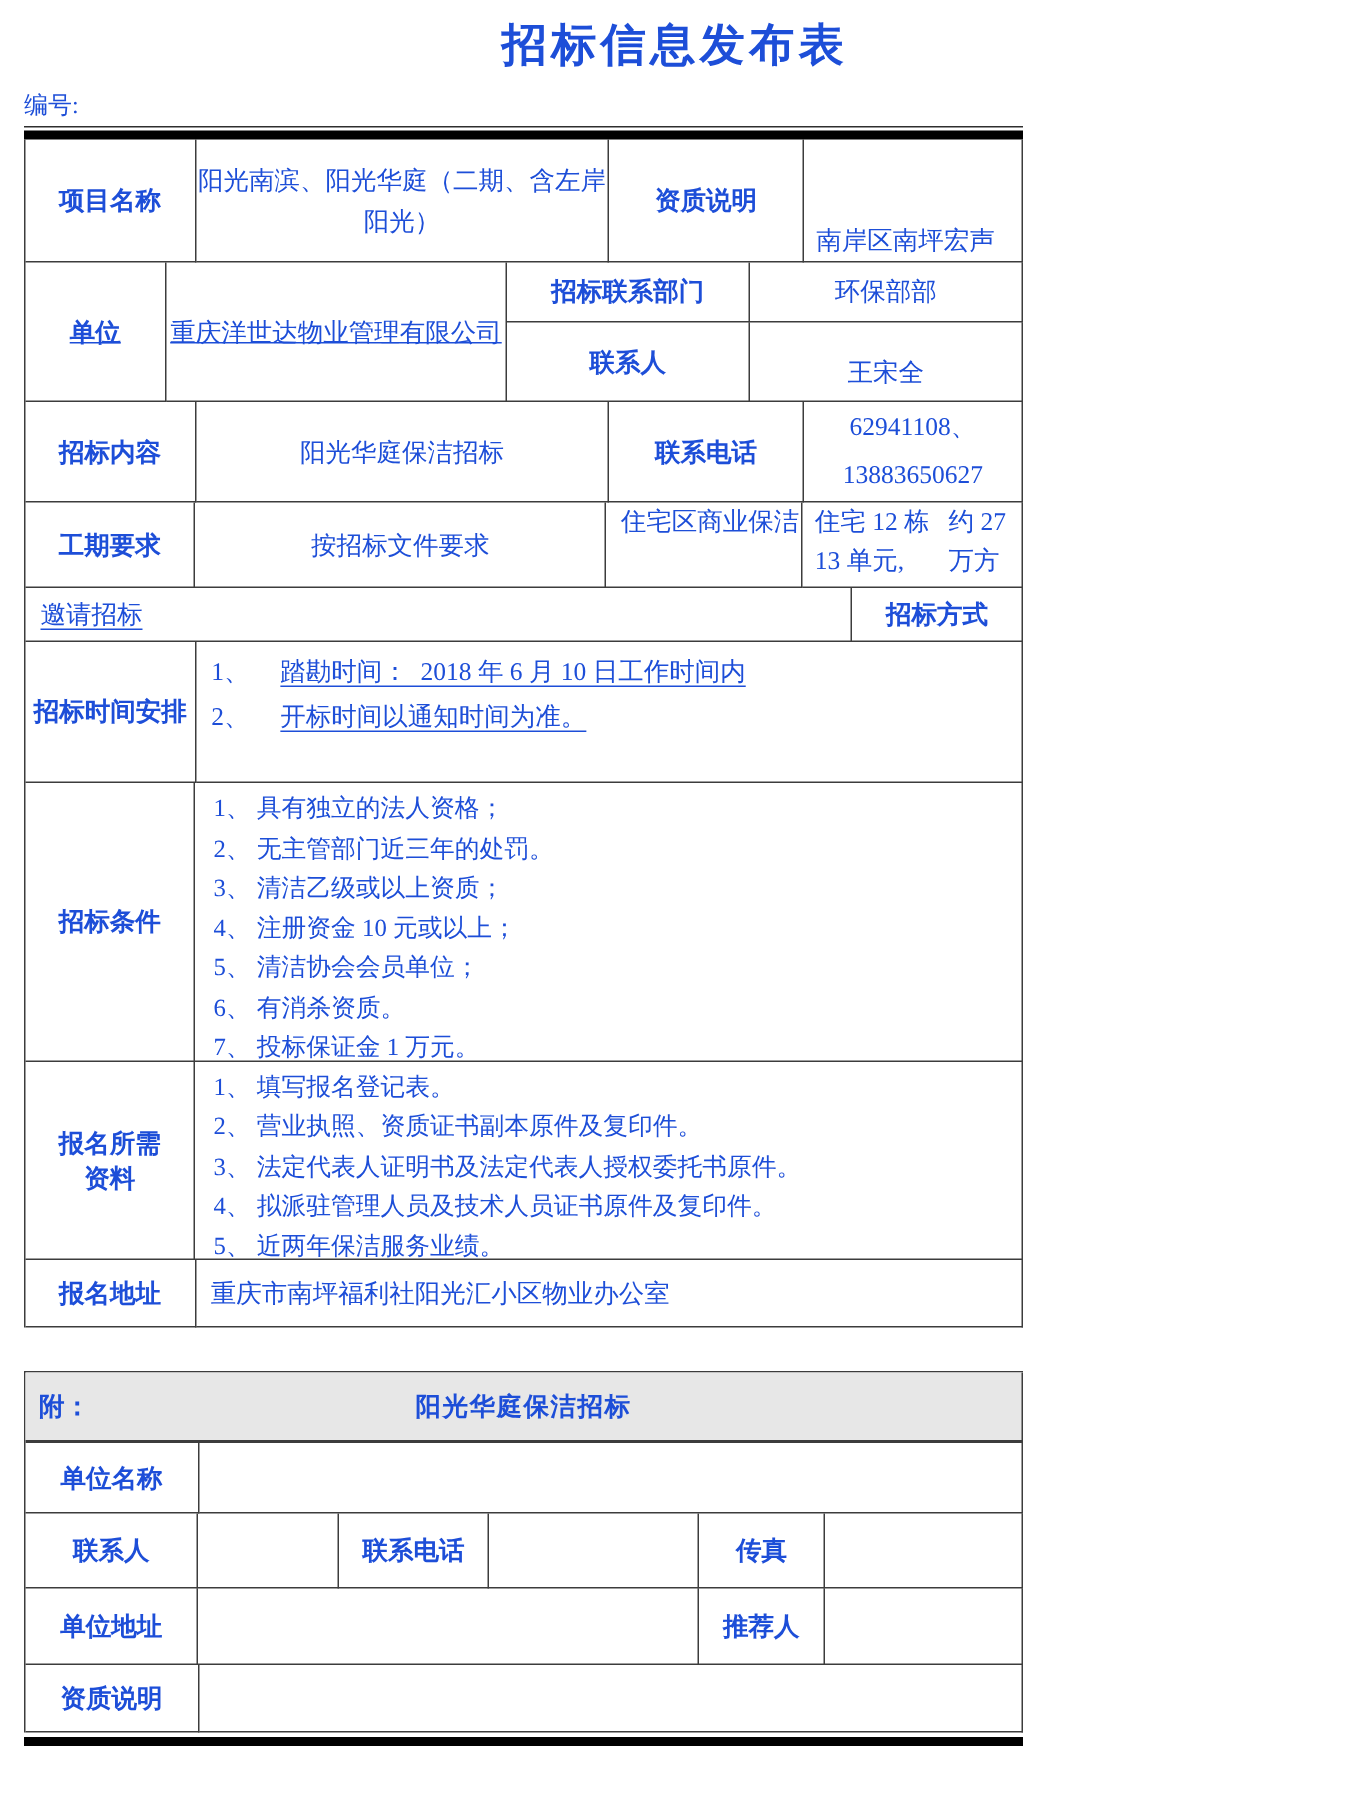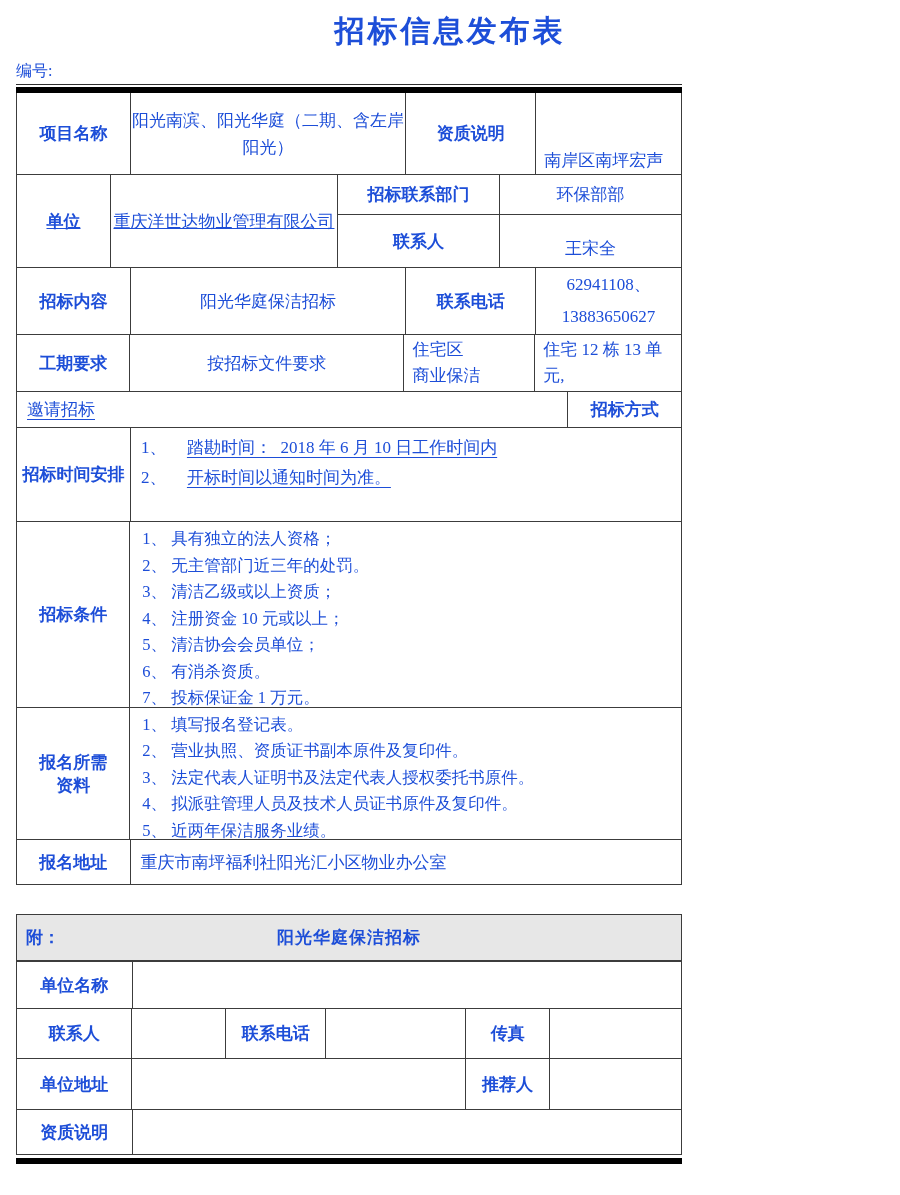--- a/index.html
+++ b/index.html
@@ -45,21 +45,21 @@
   .h82{height:82px;}.h93{height:93px;text-decoration:underline;}.h40{height:40px;}.h53{height:53px;}
   .h67{height:67px;}.h57{height:57px;}.h36{height:36px;}.h94{height:94px;}
   .h186{height:186px;}.h132{height:132px;}.h45{height:45px;}
 
   .wrapcenter{display:flex;align-items:center;justify-content:center;}
   .wrapcenter > div{max-width:282px;text-align:center;line-height:27px;}
 
   .addr-lines{padding:3px 6px 0 8px;line-height:26px;white-space:pre-wrap;}
   .bottom-center{display:flex;align-items:flex-end;justify-content:center;padding-bottom:7px;}
   .phone-lines{text-align:center;line-height:32px;padding-top:1px;}
-  .two-line-left{padding-left:8px;line-height:26px;display:flex;flex-direction:column;justify-content:center;white-space:pre-wrap;}
+  .two-line-left{padding-left:8px;line-height:26px;display:flex;flex-direction:row;justify-content:center;white-space:pre-wrap;}
   .leftpad{padding-left:10px;}
   .ul{text-decoration:underline;text-underline-offset:4px;}
   .sched{padding-top:5px;}
   .sched-item{display:flex;line-height:30px;font-size:17px;}
   .sched-num{width:46px;padding-left:10px;flex:none;}
   .sched-text{text-decoration:underline;text-underline-offset:4px;white-space:pre-wrap;}
   .list{padding:4px 4px 0 12px;}
   .list > div{line-height:26.5px;font-size:16.5px;white-space:pre-wrap;}
   .list.mat > div{line-height:26.4px;}
 
@@ -140,20 +140,21 @@
 
       <div class="row">
         <div class="cell lab c1 h57">工期要求</div>
         <div class="cell c2 h57 hcenter">按招标文件要求</div>
         <div class="cell c3 h57 two-line-left">
           <div>住宅区</div>
           <div>商业保洁</div>
         </div>
         <div class="cell c4 h57 two-line-left">
           <div>住宅 12 栋 13 单元,</div>
+          <div>约 27 万方</div>
         </div>
       </div>
 
       <div class="row">
         <div class="cell cspan h36 vcenter leftpad">
           <span class="ul">邀请招标</span>
         </div>
         <div class="cell lab c1 h36">招标方式</div>
       </div>
 

